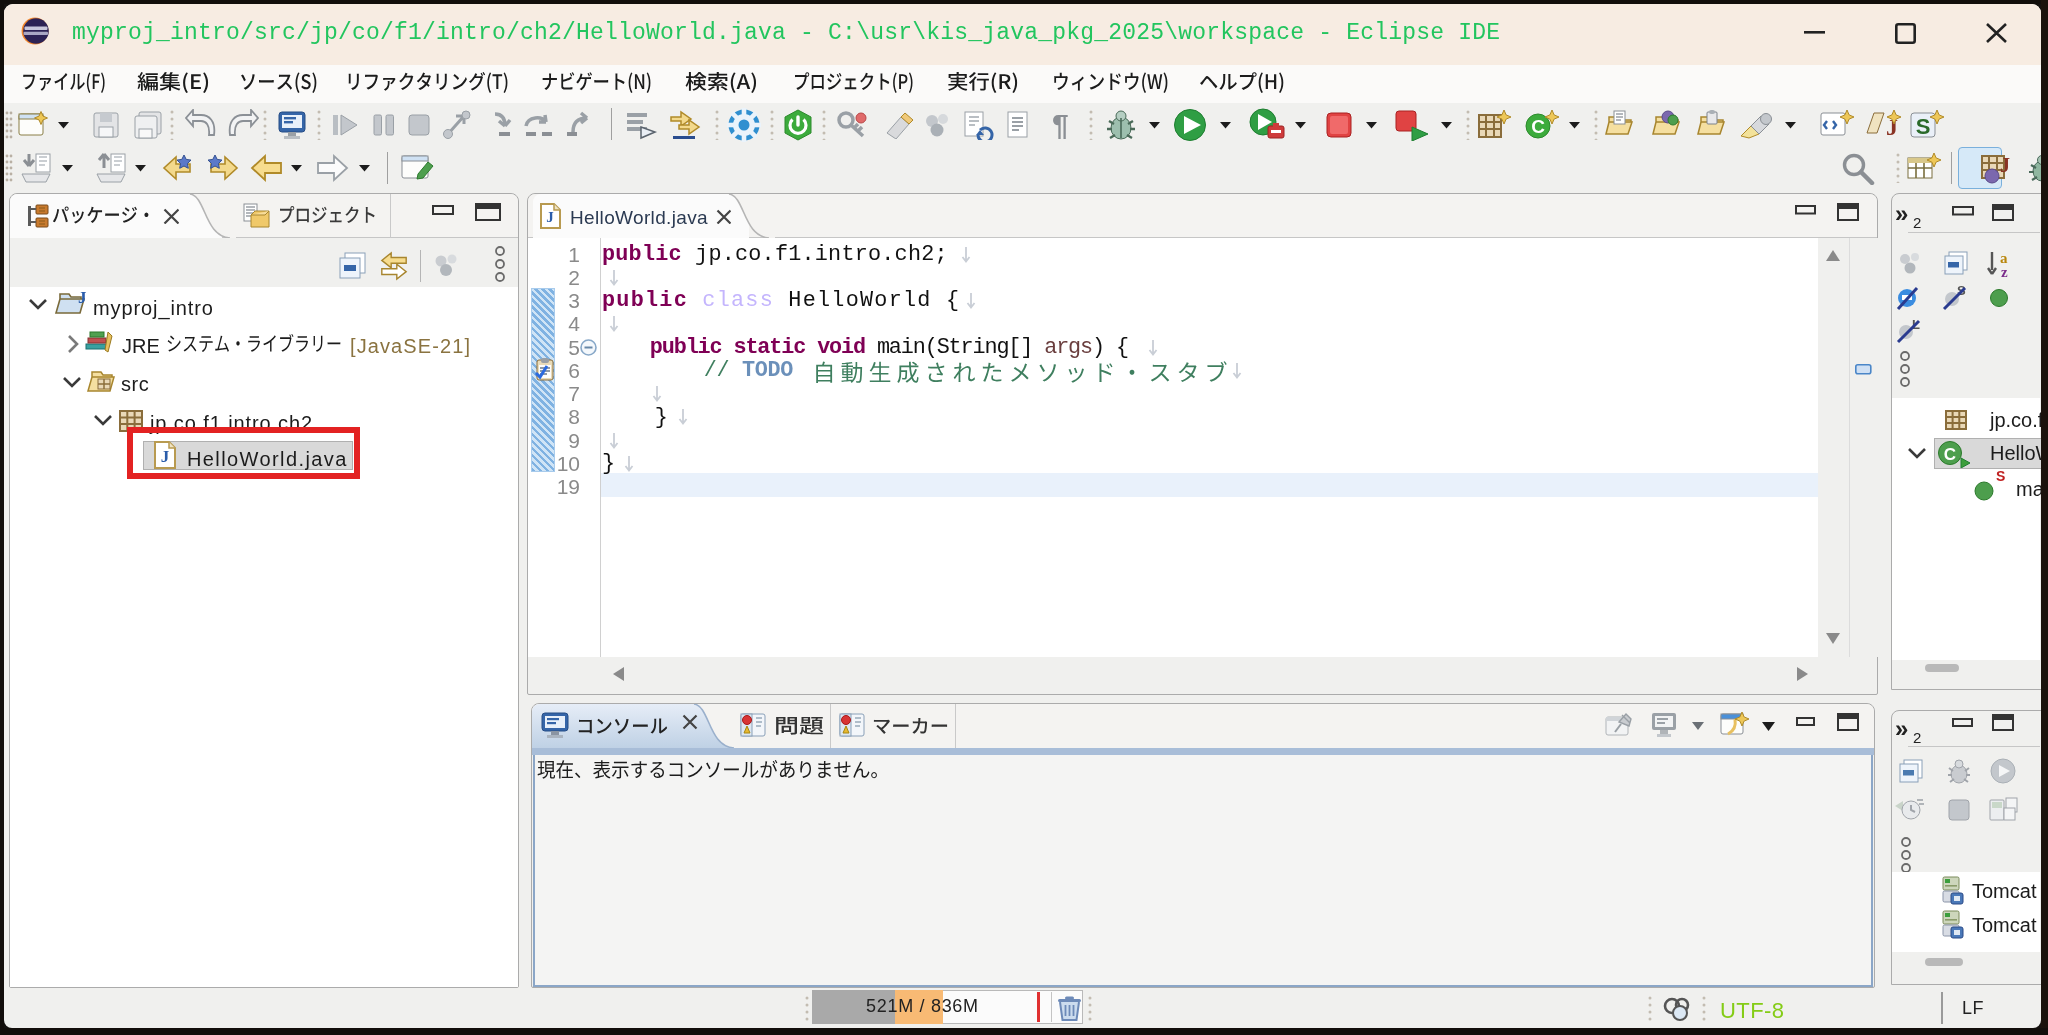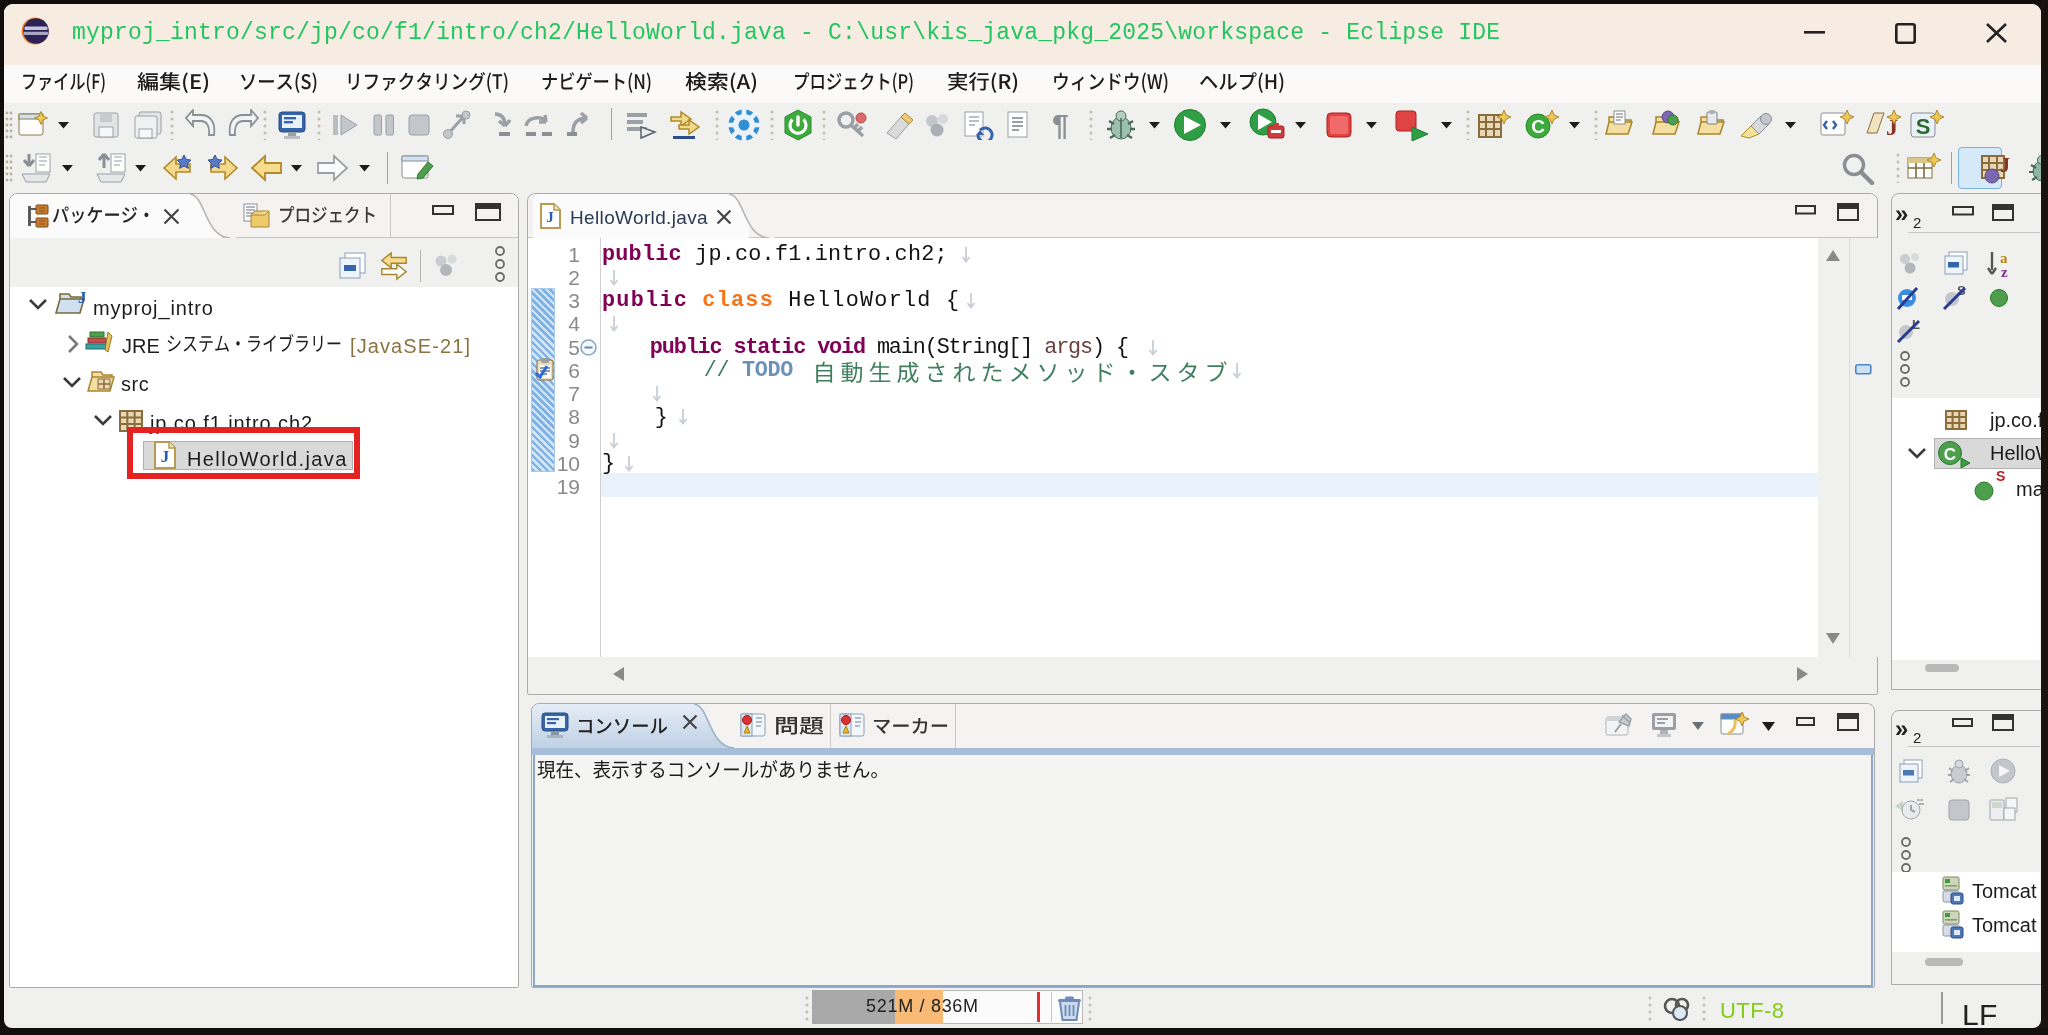--- a/index.html
+++ b/index.html
@@ -602,21 +602,21 @@
     <div>9</div>
     <div>10</div>
     <div>19</div>
   </div>
 <svg style="position:absolute;left:580px;top:339px;" width="17" height="17" viewBox="0 0 17 17">
     <circle cx="8.5" cy="8.5" r="7.5" fill="#f4f8fc" stroke="#88a8c8" stroke-width="1.6"></circle>
     <path d="M4.5 8.5 H12.5" stroke="#6888a8" stroke-width="2"></path>
   </svg>
 <div style="position:absolute;left:600px;top:238px;width:1px;height:419px;background:#d0d0d0"></div>
 <div style="position:absolute;left:602px;top:242.8px;height:23.25px;line-height:23.25px;font-family:'Liberation Mono',monospace;font-size:21.8px;letter-spacing:0.22px;white-space:pre;color:#111"><span style="font-weight:bold;color:#7f0055">public</span> jp.co.f1.intro.ch2;</div>
-<div style="position:absolute;left:602px;top:289.3px;height:23.25px;line-height:23.25px;font-family:'Liberation Mono',monospace;font-size:21.8px;letter-spacing:1.25px;white-space:pre;color:#111"><span style="font-weight:bold;color:#7f0055">public</span> <span style="font-weight:bold;color:#f97316">class</span> HelloWorld {</div>
+<div style="position:absolute;left:602px;top:289.3px;height:23.25px;line-height:23.25px;font-family:'Liberation Mono',monospace;font-size:21.8px;letter-spacing:1.25px;white-space:pre;color:#111"><span style="font-weight:bold;color:#7f0055">public</span> <span style="font-weight:normal;color:#c4b5fd">class</span> HelloWorld {</div>
 <div style="position:absolute;left:602px;top:335.8px;height:23.25px;line-height:23.25px;font-family:'Liberation Mono',monospace;font-size:21.8px;letter-spacing:-1.13px;white-space:pre;color:#111">    <span style="font-weight:bold;color:#7f0055">public</span> <span style="font-weight:bold;color:#7f0055">static</span> <span style="font-weight:bold;color:#7f0055">void</span> main(String[] <span style="color:#6a3e3e">args</span>) {</div>
 <div style="position:absolute;left:602px;top:359.1px;height:23.25px;line-height:23.25px;font-family:'Liberation Mono',monospace;font-size:21.8px;letter-spacing:-0.35px;white-space:pre;color:#111">        <span style="color:#3f7f5f">// </span><span style="color:#6b90ba;font-weight:bold">TODO</span></div>
 <div style="position:absolute;left:602px;top:405.6px;height:23.25px;line-height:23.25px;font-family:'Liberation Mono',monospace;font-size:21.8px;letter-spacing:0.1px;white-space:pre;color:#111">    }</div>
 <div style="position:absolute;left:602px;top:452.1px;height:23.25px;line-height:23.25px;font-family:'Liberation Mono',monospace;font-size:21.8px;letter-spacing:0.1px;white-space:pre;color:#111">}</div>
 <svg style="position:absolute;left:810px;top:357px" width="421" height="30" viewBox="0 -24 421 30">
     <g>
       <path d="M7.4 -11.1H20.8V-9.5H7.4ZM7.4 -6.1H20.8V-4.5H7.4ZM7.4 -1.1H20.8V0.6H7.4ZM6.2 -16.2H22.1V1.7H20.3V-14.5H8V1.9H6.2ZM13 -19.4 15 -19.1Q14.6 -18.1 14.2 -17Q13.8 -16 13.4 -15.2L11.8 -15.5Q12 -16.1 12.3 -16.8Q12.5 -17.4 12.7 -18.1Q12.9 -18.8 13 -19.4Z M32.1 -4.3H42.6V-3H32.1ZM31.5 -15.4H43V-14H31.5ZM36.5 -17.5H38.1V-0.5H36.5ZM31.5 -0.5Q32.9 -0.6 34.7 -0.8Q36.5 -1 38.6 -1.2Q40.6 -1.4 42.7 -1.6L42.7 -0.3Q40.7 -0 38.8 0.2Q36.8 0.5 35 0.6Q33.2 0.8 31.7 1ZM33.6 -8.6V-6.9H41V-8.6ZM33.6 -11.4V-9.7H41V-11.4ZM32.2 -12.6H42.5V-5.7H32.2ZM41.7 -19.1 42.6 -17.8Q41.2 -17.5 39.4 -17.2Q37.7 -17 35.8 -16.9Q33.9 -16.7 32.1 -16.7Q32.1 -16.9 32 -17.3Q31.8 -17.7 31.7 -18Q33 -18 34.4 -18.1Q35.7 -18.2 37.1 -18.4Q38.4 -18.5 39.6 -18.7Q40.8 -18.9 41.7 -19.1ZM42.8 -13.9H51.1V-12.3H42.8ZM50.4 -13.9H52.1Q52.1 -13.9 52.1 -13.8Q52.1 -13.6 52.1 -13.4Q52.1 -13.2 52.1 -13.1Q52 -9.4 51.9 -6.9Q51.8 -4.4 51.6 -2.8Q51.5 -1.3 51.3 -0.4Q51.1 0.5 50.8 0.8Q50.5 1.3 50.1 1.5Q49.8 1.7 49.3 1.7Q48.8 1.8 48 1.8Q47.3 1.8 46.4 1.7Q46.4 1.4 46.3 0.9Q46.1 0.4 45.9 0.1Q46.8 0.1 47.5 0.2Q48.2 0.2 48.5 0.2Q48.8 0.2 49 0.1Q49.2 0 49.3 -0.2Q49.6 -0.5 49.7 -1.3Q49.9 -2.1 50 -3.6Q50.1 -5.2 50.2 -7.6Q50.3 -10.1 50.4 -13.5ZM45.6 -19H47.2Q47.2 -16.3 47.2 -13.7Q47.1 -11.2 46.9 -8.9Q46.6 -6.6 46 -4.6Q45.4 -2.6 44.4 -0.9Q43.3 0.7 41.7 2Q41.6 1.8 41.3 1.5Q41.1 1.3 40.9 1.1Q40.6 0.9 40.4 0.7Q42 -0.4 43 -1.9Q43.9 -3.5 44.5 -5.3Q45 -7.2 45.3 -9.4Q45.5 -11.6 45.5 -14Q45.6 -16.4 45.6 -19Z M63.3 -14.8H79.2V-13.2H63.3ZM62.3 -8.1H78.4V-6.4H62.3ZM59.8 -0.6H80.3V1.1H59.8ZM69.2 -19.3H70.9V0.3H69.2ZM64 -18.9 65.7 -18.6Q65.3 -16.8 64.6 -15.1Q63.9 -13.4 63 -11.9Q62.2 -10.5 61.3 -9.4Q61.1 -9.5 60.8 -9.7Q60.6 -9.9 60.3 -10.1Q60 -10.3 59.7 -10.4Q60.7 -11.4 61.5 -12.8Q62.3 -14.2 62.9 -15.7Q63.6 -17.3 64 -18.9Z M90.4 -10.7H96.1V-9.1H90.4ZM95.5 -10.7H97.1Q97.1 -10.7 97.1 -10.6Q97.1 -10.4 97.1 -10.3Q97.1 -10.1 97.1 -10Q97.1 -7.4 97 -5.8Q96.9 -4.2 96.8 -3.4Q96.7 -2.5 96.4 -2.2Q96.1 -1.9 95.8 -1.7Q95.5 -1.6 95 -1.6Q94.6 -1.5 93.8 -1.5Q93.1 -1.5 92.3 -1.6Q92.2 -1.9 92.1 -2.4Q92 -2.8 91.8 -3.2Q92.6 -3.1 93.2 -3.1Q93.9 -3.1 94.2 -3.1Q94.5 -3.1 94.6 -3.1Q94.8 -3.2 94.9 -3.3Q95.1 -3.5 95.2 -4.2Q95.3 -5 95.4 -6.4Q95.4 -7.9 95.5 -10.4ZM101.9 -18.2 103 -19.2Q103.7 -18.9 104.5 -18.4Q105.3 -17.9 106 -17.5Q106.7 -17 107.1 -16.6L106 -15.4Q105.6 -15.8 104.9 -16.3Q104.2 -16.8 103.5 -17.3Q102.7 -17.8 101.9 -18.2ZM105.2 -11.9 107 -11.5Q105.5 -7 102.9 -3.7Q100.4 -0.4 96.9 1.7Q96.7 1.5 96.5 1.3Q96.3 1 96 0.7Q95.8 0.5 95.6 0.3Q99.1 -1.6 101.5 -4.7Q103.9 -7.8 105.2 -11.9ZM90.6 -15.4H108.4V-13.7H90.6ZM89.4 -15.4H91.2V-8.9Q91.2 -7.7 91.1 -6.3Q91.1 -4.9 90.8 -3.4Q90.6 -1.9 90.1 -0.5Q89.6 0.9 88.8 2Q88.6 1.8 88.4 1.6Q88.1 1.4 87.8 1.2Q87.5 0.9 87.3 0.8Q88.3 -0.6 88.7 -2.3Q89.2 -4 89.3 -5.7Q89.4 -7.5 89.4 -9ZM99 -19.3H100.8Q100.8 -16.1 101 -13.2Q101.3 -10.4 101.7 -8Q102.2 -5.5 102.9 -3.8Q103.5 -2 104.3 -1.1Q105.1 -0.1 106 -0.1Q106.5 -0.1 106.7 -1.1Q107 -2.1 107.1 -4.3Q107.4 -4.1 107.8 -3.8Q108.2 -3.5 108.6 -3.4Q108.4 -1.4 108.1 -0.3Q107.8 0.8 107.3 1.2Q106.7 1.7 105.9 1.7Q104.7 1.7 103.7 0.9Q102.8 0.1 102 -1.3Q101.3 -2.7 100.7 -4.7Q100.2 -6.6 99.8 -9Q99.4 -11.3 99.2 -13.9Q99 -16.5 99 -19.3Z M126.5 -16.3Q126.4 -16.7 126.3 -17.2Q126.1 -17.6 126 -18.1L127.9 -18.4Q128 -17.7 128.3 -16.9Q128.5 -16 128.7 -15.2Q129 -14.3 129.3 -13.5Q129.8 -12.1 130.6 -10.6Q131.4 -9.1 132.1 -8.1Q132.4 -7.8 132.6 -7.4Q132.9 -7.1 133.2 -6.9L132.2 -5.6Q131.8 -5.7 131.1 -5.8Q130.4 -5.8 129.6 -5.9Q128.9 -6 128.1 -6.1Q127.3 -6.1 126.7 -6.2L126.8 -7.7Q127.5 -7.7 128.2 -7.6Q128.9 -7.5 129.6 -7.5Q130.2 -7.4 130.6 -7.4Q130.1 -8.1 129.6 -9.1Q129 -10 128.5 -11.1Q128 -12.2 127.6 -13.2Q127.2 -14.2 127 -15Q126.7 -15.8 126.5 -16.3ZM118.1 -14.5Q120.1 -14.3 121.9 -14.2Q123.7 -14.1 125.3 -14.2Q126.9 -14.2 128.2 -14.3Q129.1 -14.4 130.2 -14.6Q131.2 -14.8 132.2 -15Q133.2 -15.3 134.1 -15.6L134.3 -13.7Q133.5 -13.5 132.5 -13.3Q131.6 -13.1 130.6 -13Q129.7 -12.8 128.8 -12.7Q126.6 -12.5 123.9 -12.4Q121.2 -12.4 118.2 -12.7ZM121.7 -7.2Q121.2 -6.3 120.9 -5.6Q120.6 -4.8 120.6 -4Q120.6 -2.4 122 -1.6Q123.4 -0.8 126 -0.8Q127.8 -0.8 129.2 -0.9Q130.7 -1.1 131.9 -1.4L131.9 0.5Q130.8 0.7 129.3 0.8Q127.8 1 125.9 1Q123.7 0.9 122.1 0.4Q120.5 -0.1 119.6 -1.2Q118.8 -2.2 118.8 -3.8Q118.8 -4.7 119.1 -5.7Q119.4 -6.6 119.9 -7.6Z M164.9 -1.8Q164 -0.8 162.9 -0.3Q161.9 0.2 160.7 0.2Q159.5 0.2 158.8 -0.6Q158.1 -1.3 158.1 -2.7Q158.1 -3.7 158.3 -4.8Q158.4 -6 158.6 -7.1Q158.7 -8.3 158.9 -9.4Q159 -10.5 159 -11.3Q159 -12.3 158.5 -12.8Q158 -13.2 157.1 -13.2Q156.3 -13.2 155.3 -12.7Q154.4 -12.3 153.3 -11.5Q152.3 -10.7 151.3 -9.7Q150.3 -8.7 149.5 -7.7L149.5 -10Q149.9 -10.5 150.6 -11.1Q151.3 -11.7 152.1 -12.4Q153 -13.1 153.9 -13.6Q154.9 -14.2 155.8 -14.6Q156.7 -14.9 157.6 -14.9Q158.7 -14.9 159.4 -14.5Q160.1 -14.1 160.4 -13.4Q160.8 -12.8 160.8 -11.8Q160.8 -11 160.7 -9.8Q160.5 -8.7 160.4 -7.5Q160.2 -6.3 160.1 -5.2Q159.9 -4.1 159.9 -3.2Q159.9 -2.6 160.2 -2.2Q160.5 -1.8 161.1 -1.8Q162 -1.8 162.8 -2.3Q163.7 -2.8 164.6 -3.7ZM149.4 -12.7Q149.2 -12.7 148.6 -12.6Q148 -12.6 147.3 -12.5Q146.6 -12.4 145.9 -12.3Q145.1 -12.2 144.5 -12.1L144.3 -14Q144.7 -13.9 145 -13.9Q145.4 -14 145.8 -14Q146.3 -14 147 -14.1Q147.7 -14.2 148.5 -14.3Q149.2 -14.4 149.9 -14.5Q150.6 -14.6 151 -14.8L151.6 -14Q151.5 -13.7 151.2 -13.3Q150.9 -12.9 150.7 -12.5Q150.4 -12.1 150.2 -11.7L149.5 -8.6Q149.1 -8 148.6 -7.1Q148 -6.3 147.4 -5.4Q146.7 -4.4 146.1 -3.5Q145.5 -2.6 144.9 -1.8L143.7 -3.4Q144.2 -4 144.8 -4.7Q145.4 -5.5 146 -6.4Q146.7 -7.3 147.3 -8.2Q147.9 -9 148.4 -9.8Q148.9 -10.5 149.2 -10.9L149.3 -12.1ZM149.2 -16.5Q149.2 -16.9 149.2 -17.4Q149.2 -17.8 149.1 -18.3L151.3 -18.2Q151.2 -17.7 151.1 -16.8Q150.9 -15.8 150.8 -14.4Q150.7 -13.1 150.6 -11.6Q150.4 -10.2 150.4 -8.7Q150.3 -7.3 150.3 -6.1Q150.3 -5 150.3 -4.1Q150.3 -3.3 150.3 -2.4Q150.3 -1.6 150.4 -0.5Q150.4 -0.2 150.4 0.2Q150.5 0.6 150.5 0.9H148.5Q148.6 0.6 148.6 0.2Q148.6 -0.2 148.6 -0.5Q148.6 -1.6 148.6 -2.4Q148.6 -3.3 148.6 -4.2Q148.6 -5.1 148.6 -6.4Q148.6 -6.9 148.7 -7.8Q148.7 -8.6 148.8 -9.7Q148.9 -10.8 148.9 -11.9Q149 -13 149.1 -14Q149.1 -15 149.2 -15.6Q149.2 -16.3 149.2 -16.5Z M180.7 -18.1Q180.6 -17.7 180.5 -17.2Q180.3 -16.6 180.3 -16.3Q180.1 -15.4 179.9 -14.3Q179.7 -13.3 179.4 -12.1Q179.1 -10.9 178.8 -9.7Q178.5 -8.5 178.1 -7.1Q177.7 -5.6 177.2 -4.2Q176.7 -2.7 176.2 -1.4Q175.7 -0.1 175.2 0.8L173.2 0.1Q173.7 -0.8 174.3 -2Q174.8 -3.3 175.3 -4.7Q175.9 -6.1 176.3 -7.5Q176.8 -8.9 177.1 -10.1Q177.3 -10.9 177.5 -11.8Q177.7 -12.7 177.9 -13.6Q178.1 -14.5 178.2 -15.2Q178.3 -15.9 178.4 -16.4Q178.5 -16.9 178.5 -17.4Q178.5 -17.9 178.5 -18.3ZM175.6 -14.3Q176.9 -14.3 178.3 -14.4Q179.8 -14.5 181.4 -14.8Q182.9 -15 184.4 -15.4V-13.6Q182.9 -13.3 181.4 -13Q179.8 -12.8 178.3 -12.7Q176.8 -12.5 175.6 -12.5Q174.8 -12.5 174.2 -12.6Q173.5 -12.6 172.9 -12.6L172.8 -14.4Q173.6 -14.3 174.3 -14.3Q175 -14.3 175.6 -14.3ZM182.9 -11.1Q183.8 -11.2 184.9 -11.2Q186 -11.3 187.1 -11.3Q188.1 -11.3 189.1 -11.2Q190.1 -11.2 191 -11.1L191 -9.3Q190.1 -9.5 189.1 -9.5Q188.1 -9.6 187.1 -9.6Q186 -9.6 185 -9.6Q183.9 -9.5 182.9 -9.4ZM183.3 -5.5Q183.2 -4.9 183.1 -4.4Q183 -3.9 183 -3.4Q183 -3 183.2 -2.6Q183.3 -2.3 183.7 -2Q184.1 -1.7 184.9 -1.5Q185.7 -1.3 186.9 -1.3Q188 -1.3 189.2 -1.4Q190.3 -1.5 191.4 -1.7L191.3 0.1Q190.4 0.2 189.3 0.3Q188.1 0.4 186.9 0.4Q184.2 0.4 182.7 -0.4Q181.3 -1.2 181.3 -3Q181.3 -3.6 181.4 -4.3Q181.5 -4.9 181.6 -5.7Z M217.1 -16.7Q217 -16.4 216.7 -15.9Q216.5 -15.4 216.4 -15.1Q216 -13.9 215.3 -12.6Q214.7 -11.3 214 -9.9Q213.2 -8.6 212.3 -7.4Q211.2 -6 209.8 -4.6Q208.4 -3.1 206.6 -1.8Q204.9 -0.4 202.7 0.7L201.1 -0.7Q204.3 -2.3 206.6 -4.3Q209 -6.3 210.7 -8.5Q212.2 -10.4 213.1 -12.2Q214 -14.1 214.5 -15.8Q214.7 -16.1 214.8 -16.6Q214.9 -17.1 215 -17.5ZM205 -14Q205.8 -13.5 206.8 -12.8Q207.8 -12.1 208.8 -11.4Q209.8 -10.7 210.7 -10.1Q211.5 -9.4 212.2 -8.9Q213.9 -7.5 215.6 -6Q217.2 -4.5 218.6 -3L217.2 -1.4Q215.7 -3.1 214.2 -4.5Q212.7 -5.9 210.9 -7.4Q210.3 -7.9 209.5 -8.6Q208.6 -9.2 207.7 -9.9Q206.7 -10.6 205.7 -11.3Q204.7 -12 203.8 -12.6Z M232.6 -0.8Q235.5 -2 237.4 -3.8Q239.4 -5.5 240.7 -7.4Q242 -9.4 242.7 -11.4Q243.3 -13.3 243.6 -14.9Q243.7 -15.4 243.7 -15.9Q243.8 -16.5 243.8 -16.8L246 -16.5Q245.9 -16 245.8 -15.5Q245.7 -15 245.6 -14.7Q245.2 -12.6 244.4 -10.5Q243.7 -8.4 242.4 -6.5Q241.1 -4.4 239.1 -2.5Q237.1 -0.7 234.3 0.6ZM231.2 -16.5Q231.6 -16 232.1 -15.1Q232.6 -14.2 233.2 -13.3Q233.7 -12.3 234.2 -11.4Q234.7 -10.6 235 -10L233.2 -9Q232.8 -9.7 232.3 -10.7Q231.8 -11.6 231.3 -12.6Q230.7 -13.5 230.2 -14.3Q229.7 -15.1 229.4 -15.6Z M265.6 -13.2Q265.8 -12.9 266 -12.2Q266.3 -11.6 266.6 -10.8Q266.8 -10 267.1 -9.3Q267.3 -8.7 267.4 -8.3L265.7 -7.7Q265.6 -8.1 265.4 -8.7Q265.2 -9.4 264.9 -10.2Q264.6 -10.9 264.4 -11.6Q264.1 -12.3 263.9 -12.7ZM273.9 -11.9Q273.8 -11.6 273.7 -11.3Q273.7 -11.1 273.6 -10.8Q273.1 -8.9 272.3 -7.1Q271.6 -5.3 270.3 -3.7Q268.7 -1.7 266.7 -0.4Q264.8 1 262.8 1.7L261.3 0.2Q262.6 -0.2 264 -0.9Q265.4 -1.6 266.6 -2.6Q267.8 -3.5 268.8 -4.7Q269.6 -5.7 270.3 -7Q270.9 -8.3 271.4 -9.7Q271.8 -11.1 272 -12.6ZM260.3 -12.1Q260.5 -11.7 260.7 -11Q261 -10.4 261.3 -9.6Q261.6 -8.8 261.9 -8.1Q262.2 -7.3 262.4 -6.9L260.6 -6.2Q260.5 -6.7 260.2 -7.4Q259.9 -8.2 259.6 -9Q259.3 -9.8 259 -10.5Q258.7 -11.1 258.6 -11.4Z M297.6 -16.6Q297.9 -16.1 298.3 -15.5Q298.7 -14.9 299 -14.3Q299.4 -13.6 299.7 -13.1L298.4 -12.5Q298.1 -13.1 297.8 -13.7Q297.4 -14.3 297.1 -14.9Q296.7 -15.5 296.3 -16ZM300.4 -17.7Q300.7 -17.3 301.1 -16.7Q301.5 -16.1 301.9 -15.5Q302.3 -14.8 302.5 -14.3L301.2 -13.7Q300.9 -14.3 300.6 -14.9Q300.2 -15.5 299.9 -16Q299.5 -16.6 299.1 -17.1ZM289.5 -1.7Q289.5 -2.1 289.5 -3Q289.5 -4 289.5 -5.3Q289.5 -6.7 289.5 -8.2Q289.5 -9.7 289.5 -11.1Q289.5 -12.5 289.5 -13.5Q289.5 -14.6 289.5 -15.1Q289.5 -15.6 289.5 -16.3Q289.4 -17 289.3 -17.5H291.6Q291.5 -17 291.5 -16.3Q291.4 -15.6 291.4 -15.1Q291.4 -14.2 291.4 -13Q291.4 -11.7 291.4 -10.3Q291.4 -8.9 291.4 -7.5Q291.5 -6.1 291.5 -4.9Q291.5 -3.7 291.5 -2.8Q291.5 -2 291.5 -1.7Q291.5 -1.4 291.5 -0.9Q291.5 -0.4 291.5 0.1Q291.6 0.6 291.6 1H289.4Q289.4 0.4 289.5 -0.3Q289.5 -1.1 289.5 -1.7ZM291 -11.5Q292.2 -11.1 293.5 -10.7Q294.9 -10.2 296.3 -9.7Q297.7 -9.1 299 -8.6Q300.3 -8 301.3 -7.6L300.5 -5.6Q299.5 -6.1 298.2 -6.7Q297 -7.3 295.7 -7.8Q294.4 -8.3 293.2 -8.7Q292 -9.1 291 -9.4Z M322 -11.2Q322.7 -11.2 323.2 -10.9Q323.8 -10.5 324.1 -10Q324.4 -9.4 324.4 -8.7Q324.4 -8.1 324.1 -7.5Q323.8 -7 323.2 -6.6Q322.7 -6.3 322 -6.3Q321.3 -6.3 320.8 -6.6Q320.2 -7 319.9 -7.5Q319.6 -8.1 319.6 -8.7Q319.6 -9.4 319.9 -10Q320.2 -10.5 320.8 -10.9Q321.3 -11.2 322 -11.2Z M356.9 -15.4Q356.8 -15.2 356.6 -14.9Q356.4 -14.6 356.3 -14.4Q355.9 -13.3 355.2 -11.9Q354.5 -10.5 353.6 -9.2Q352.7 -7.8 351.7 -6.8Q350.5 -5.3 349 -4Q347.5 -2.6 345.8 -1.5Q344.1 -0.3 342.3 0.5L340.8 -1Q342.7 -1.8 344.4 -2.9Q346.1 -3.9 347.6 -5.2Q349.1 -6.6 350.3 -7.9Q351.1 -8.8 351.8 -9.9Q352.6 -11 353.2 -12.2Q353.8 -13.3 354.1 -14.3Q353.9 -14.3 353.2 -14.3Q352.5 -14.3 351.6 -14.3Q350.6 -14.3 349.6 -14.3Q348.6 -14.3 347.6 -14.3Q346.7 -14.3 346 -14.3Q345.3 -14.3 345.1 -14.3Q344.7 -14.3 344.2 -14.2Q343.7 -14.2 343.3 -14.2Q342.9 -14.2 342.8 -14.2V-16.2Q343 -16.2 343.4 -16.2Q343.8 -16.1 344.3 -16.1Q344.8 -16.1 345.1 -16.1Q345.4 -16.1 346 -16.1Q346.7 -16.1 347.6 -16.1Q348.6 -16.1 349.6 -16.1Q350.6 -16.1 351.5 -16.1Q352.5 -16.1 353.1 -16.1Q353.8 -16.1 354 -16.1Q354.6 -16.1 355 -16.1Q355.5 -16.2 355.7 -16.3ZM352 -8Q353 -7.2 354 -6.3Q355 -5.3 356 -4.3Q356.9 -3.3 357.7 -2.4Q358.6 -1.5 359.2 -0.8L357.6 0.6Q356.8 -0.5 355.6 -1.8Q354.5 -3 353.2 -4.3Q352 -5.6 350.7 -6.7Z M376.1 -10.5Q377.2 -9.9 378.4 -9.1Q379.6 -8.3 380.8 -7.5Q382 -6.6 383.1 -5.8Q384.2 -5 385.1 -4.3L383.7 -2.7Q382.9 -3.5 381.8 -4.3Q380.7 -5.2 379.5 -6.1Q378.3 -6.9 377.1 -7.8Q375.9 -8.6 374.8 -9.3ZM386.6 -14.7Q386.4 -14.5 386.3 -14.1Q386.1 -13.8 386 -13.5Q385.7 -12.3 385.1 -11Q384.5 -9.6 383.7 -8.2Q382.9 -6.9 381.9 -5.6Q380.3 -3.7 378 -1.9Q375.7 -0.2 372.4 1L370.8 -0.4Q372.9 -1.1 374.7 -2.1Q376.4 -3 377.8 -4.2Q379.2 -5.4 380.3 -6.6Q381.2 -7.7 381.9 -8.9Q382.7 -10.2 383.2 -11.5Q383.8 -12.7 384 -13.8H375.5L376.2 -15.4H383.5Q384 -15.4 384.4 -15.5Q384.8 -15.5 385.1 -15.7ZM378.8 -18.1Q378.5 -17.6 378.3 -17.1Q378 -16.6 377.8 -16.3Q377.1 -15 376 -13.5Q374.9 -12 373.5 -10.5Q372 -9 370.2 -7.7L368.6 -8.9Q370.6 -10.1 372 -11.6Q373.5 -13.1 374.5 -14.5Q375.5 -15.9 376 -16.9Q376.2 -17.2 376.4 -17.7Q376.6 -18.3 376.7 -18.7Z M411.9 -19.1Q412.2 -18.7 412.5 -18.2Q412.8 -17.6 413.2 -17.1Q413.5 -16.5 413.7 -16.1L412.4 -15.5Q412.2 -16 411.9 -16.5Q411.6 -17.1 411.2 -17.6Q410.9 -18.2 410.6 -18.6ZM414.8 -19.7Q415.1 -19.3 415.5 -18.8Q415.8 -18.2 416.2 -17.7Q416.5 -17.1 416.7 -16.7L415.4 -16.1Q415.1 -16.8 414.6 -17.7Q414 -18.6 413.6 -19.2ZM414 -15Q413.8 -14.7 413.8 -14.5Q413.7 -14.2 413.6 -13.8Q413.4 -12.9 413.1 -11.8Q412.8 -10.7 412.4 -9.6Q412 -8.4 411.4 -7.3Q410.9 -6.2 410.2 -5.3Q409.1 -4 407.8 -2.9Q406.5 -1.7 404.9 -0.8Q403.2 0.1 401.1 0.8L399.6 -0.9Q401.8 -1.5 403.4 -2.3Q405.1 -3.1 406.3 -4.2Q407.6 -5.2 408.5 -6.4Q409.4 -7.5 410 -8.8Q410.6 -10.1 411 -11.5Q411.4 -12.8 411.5 -13.9Q411.2 -13.9 410.3 -13.9Q409.4 -13.9 408.2 -13.9Q407 -13.9 405.7 -13.9Q404.3 -13.9 403.1 -13.9Q401.9 -13.9 401 -13.9Q400.1 -13.9 399.8 -13.9Q399.1 -13.9 398.5 -13.9Q397.9 -13.9 397.5 -13.9V-15.9Q397.8 -15.9 398.2 -15.8Q398.6 -15.8 399 -15.8Q399.4 -15.8 399.8 -15.8Q400.1 -15.8 400.8 -15.8Q401.5 -15.8 402.5 -15.8Q403.4 -15.8 404.5 -15.8Q405.7 -15.8 406.8 -15.8Q407.9 -15.8 408.8 -15.8Q409.8 -15.8 410.4 -15.8Q411.1 -15.8 411.3 -15.8Q411.6 -15.8 411.9 -15.8Q412.2 -15.8 412.6 -15.9Z" fill="#3f7f5f"></path>
     </g>
   </svg>
 <svg style="position:absolute;left:961px;top:245.5px;" width="10" height="18" viewBox="0 0 10 18">
@@ -927,16 +927,16 @@
     <circle cx="19" cy="17" r="7" fill="#dce8f4" stroke="#555" stroke-width="2"></circle>
   </svg>
 <svg style="position:absolute;left:1702px;top:996px;" width="5" height="26" viewBox="0 0 5 26">
     <circle cx="2" cy="2" r="1.5" fill="#c3bcb1"></circle>
     <circle cx="2" cy="9" r="1.5" fill="#c3bcb1"></circle>
     <circle cx="2" cy="16" r="1.5" fill="#c3bcb1"></circle>
     <circle cx="2" cy="23" r="1.5" fill="#c3bcb1"></circle>
   </svg>
 <div style="position:absolute;left:1720px;top:998px;font-family:'Liberation Sans',sans-serif;font-size:22px;color:#84cc16;font-weight:400;letter-spacing:0.4px;white-space:pre;line-height:1.15;">UTF-8</div>
 <div style="position:absolute;left:1941px;top:992px;width:1.5px;height:32px;background:#9a9a9a"></div>
-<div style="position:absolute;left:1962px;top:998px;font-family:'Liberation Sans',sans-serif;font-size:30px;color:#222;font-weight:400;letter-spacing:0.4px;white-space:pre;line-height:1.15;">LF</div>
+<div style="position:absolute;left:1962px;top:998px;font-family:'Liberation Sans',sans-serif;font-size:18px;color:#222;font-weight:400;letter-spacing:0.4px;white-space:pre;line-height:1.15;">LF</div>
 <div style="position:absolute;left:0px;top:0px;width:2048px;height:4px;background:#120e0b;z-index:50"></div>
 <div style="position:absolute;left:0px;top:0px;width:4px;height:1035px;background:#120e0b;z-index:50"></div>
 <div style="position:absolute;left:2041px;top:0px;width:7px;height:1035px;background:#1a120c;z-index:50"></div>
 <div style="position:absolute;left:0px;top:1028px;width:2048px;height:7px;background:#120e0b;z-index:50"></div>
 </body></html>

